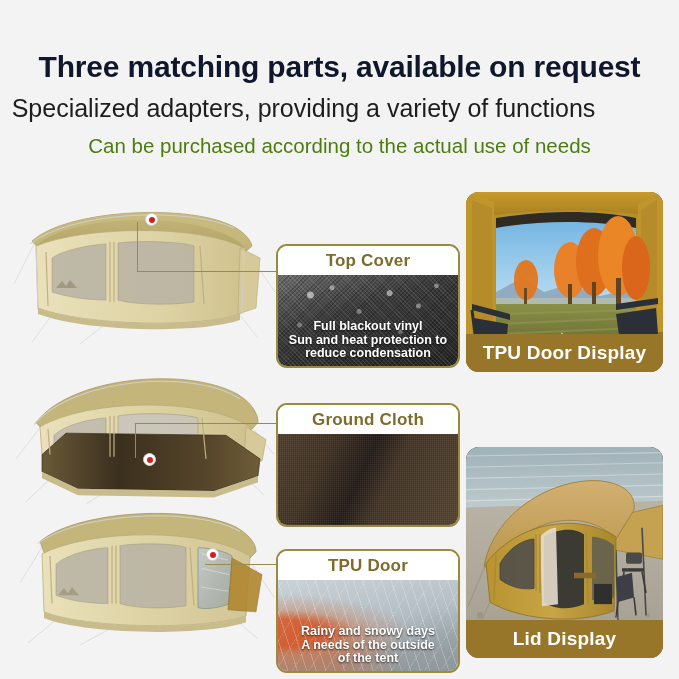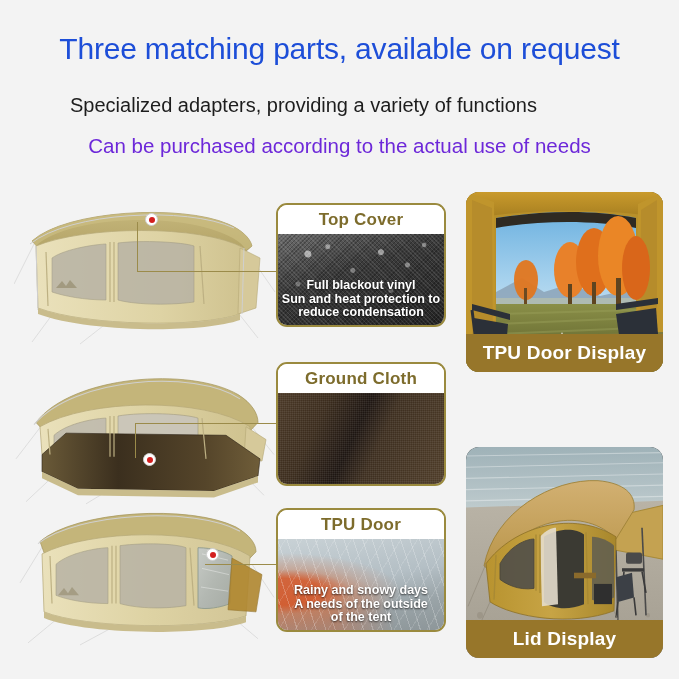--- a/index.html
+++ b/index.html
@@ -7,33 +7,33 @@
     width:679px;height:679px;
     background:#f3f3f3;
     font-family:"Liberation Sans", sans-serif;
     overflow:hidden;
     position:relative;
   }
   .stage{position:relative;width:679px;height:679px;}
 
   
   .title{
-    position:absolute;left:0;top:32px;width:679px;
+    position:absolute;left:0;top:50px;width:679px;
     text-align:center;
-    font-size:30px;font-weight:normal;color:#1d4ed8;
+    font-size:30px;font-weight:bold;color:#0f172a;
     letter-spacing:-0.2px;
     white-space:nowrap;
   }
   .sub1{
     position:absolute;left:0;top:94px;width:607px;text-align:center;
-    font-size:20px;color:#1d1d1d;white-space:nowrap;
+    font-size:25px;color:#1d1d1d;white-space:nowrap;
   }
   .sub2{
     position:absolute;left:0;top:134px;width:679px;text-align:center;
-    font-size:20.5px;color:#6d28d9;white-space:nowrap;
+    font-size:20.5px;color:#4d7c0f;white-space:nowrap;
   }
 
   
   .tent-wrap{position:absolute;left:14px;width:262px;height:150px;}
   .tent-wrap.t1{top:196px;}
   .tent-wrap.t2{top:356px;}
   .tent-wrap.t3{top:496px;}
   .tent-wrap svg{display:block;width:100%;height:100%;}
 
   
@@ -45,26 +45,27 @@
   }
   .dot::after{content:"";width:6px;height:6px;border-radius:50%;background:#d31f1f;}
 
   
   .leader{position:absolute;background:#9b8b4a;}
   .leader.h{height:1.4px;}
   .leader.v{width:1.4px;}
 
   
   .card{
-    position:absolute;left:276px;width:170px;
+    position:absolute;left:276px;width:184px;
     border:2.2px solid #9a8a3e;
     border-radius:11px;
     overflow:hidden;
     background:#ffffff;
     box-sizing:border-box;
+    margin-top:41px;
   }
   .card.c1{top:203px;height:124px;}
   .card.c2{top:362px;height:124px;}
   .card.c3{top:508px;height:124px;}
 
   .card-head{
     height:29px;background:#ffffff;
     display:flex;align-items:center;justify-content:center;
     font-size:17px;font-weight:bold;color:#7d6c2c;
     letter-spacing:.2px;

